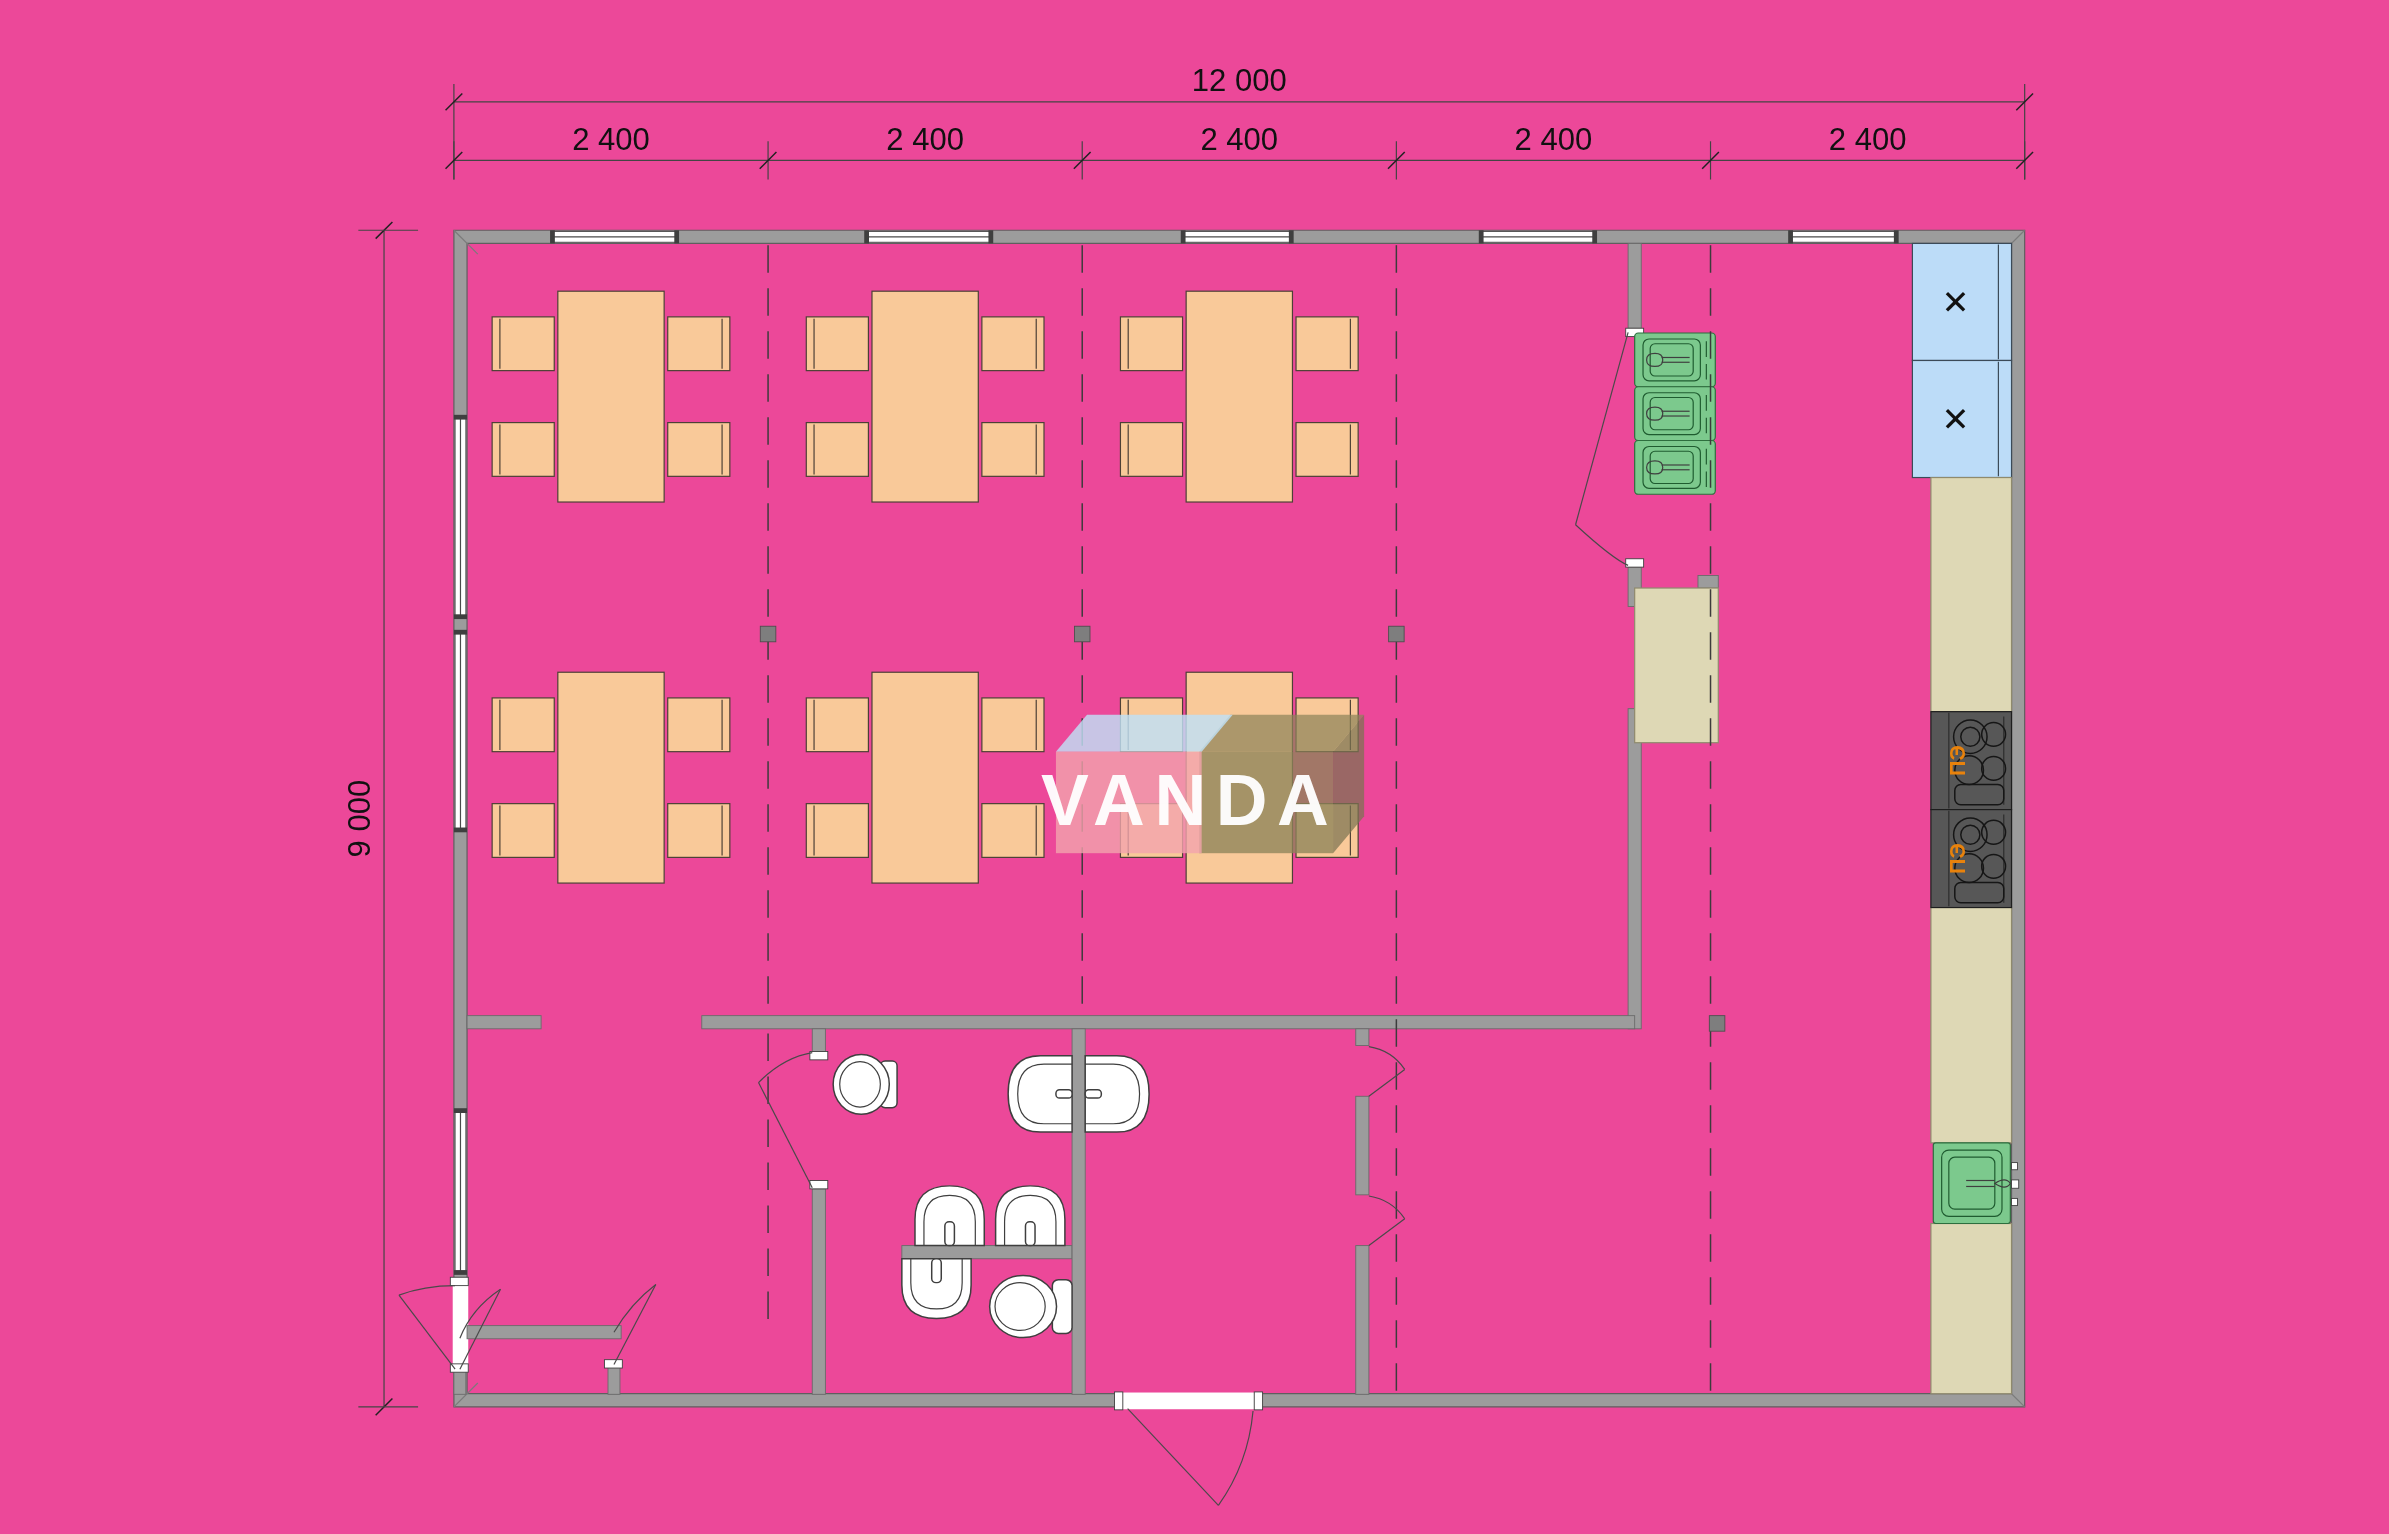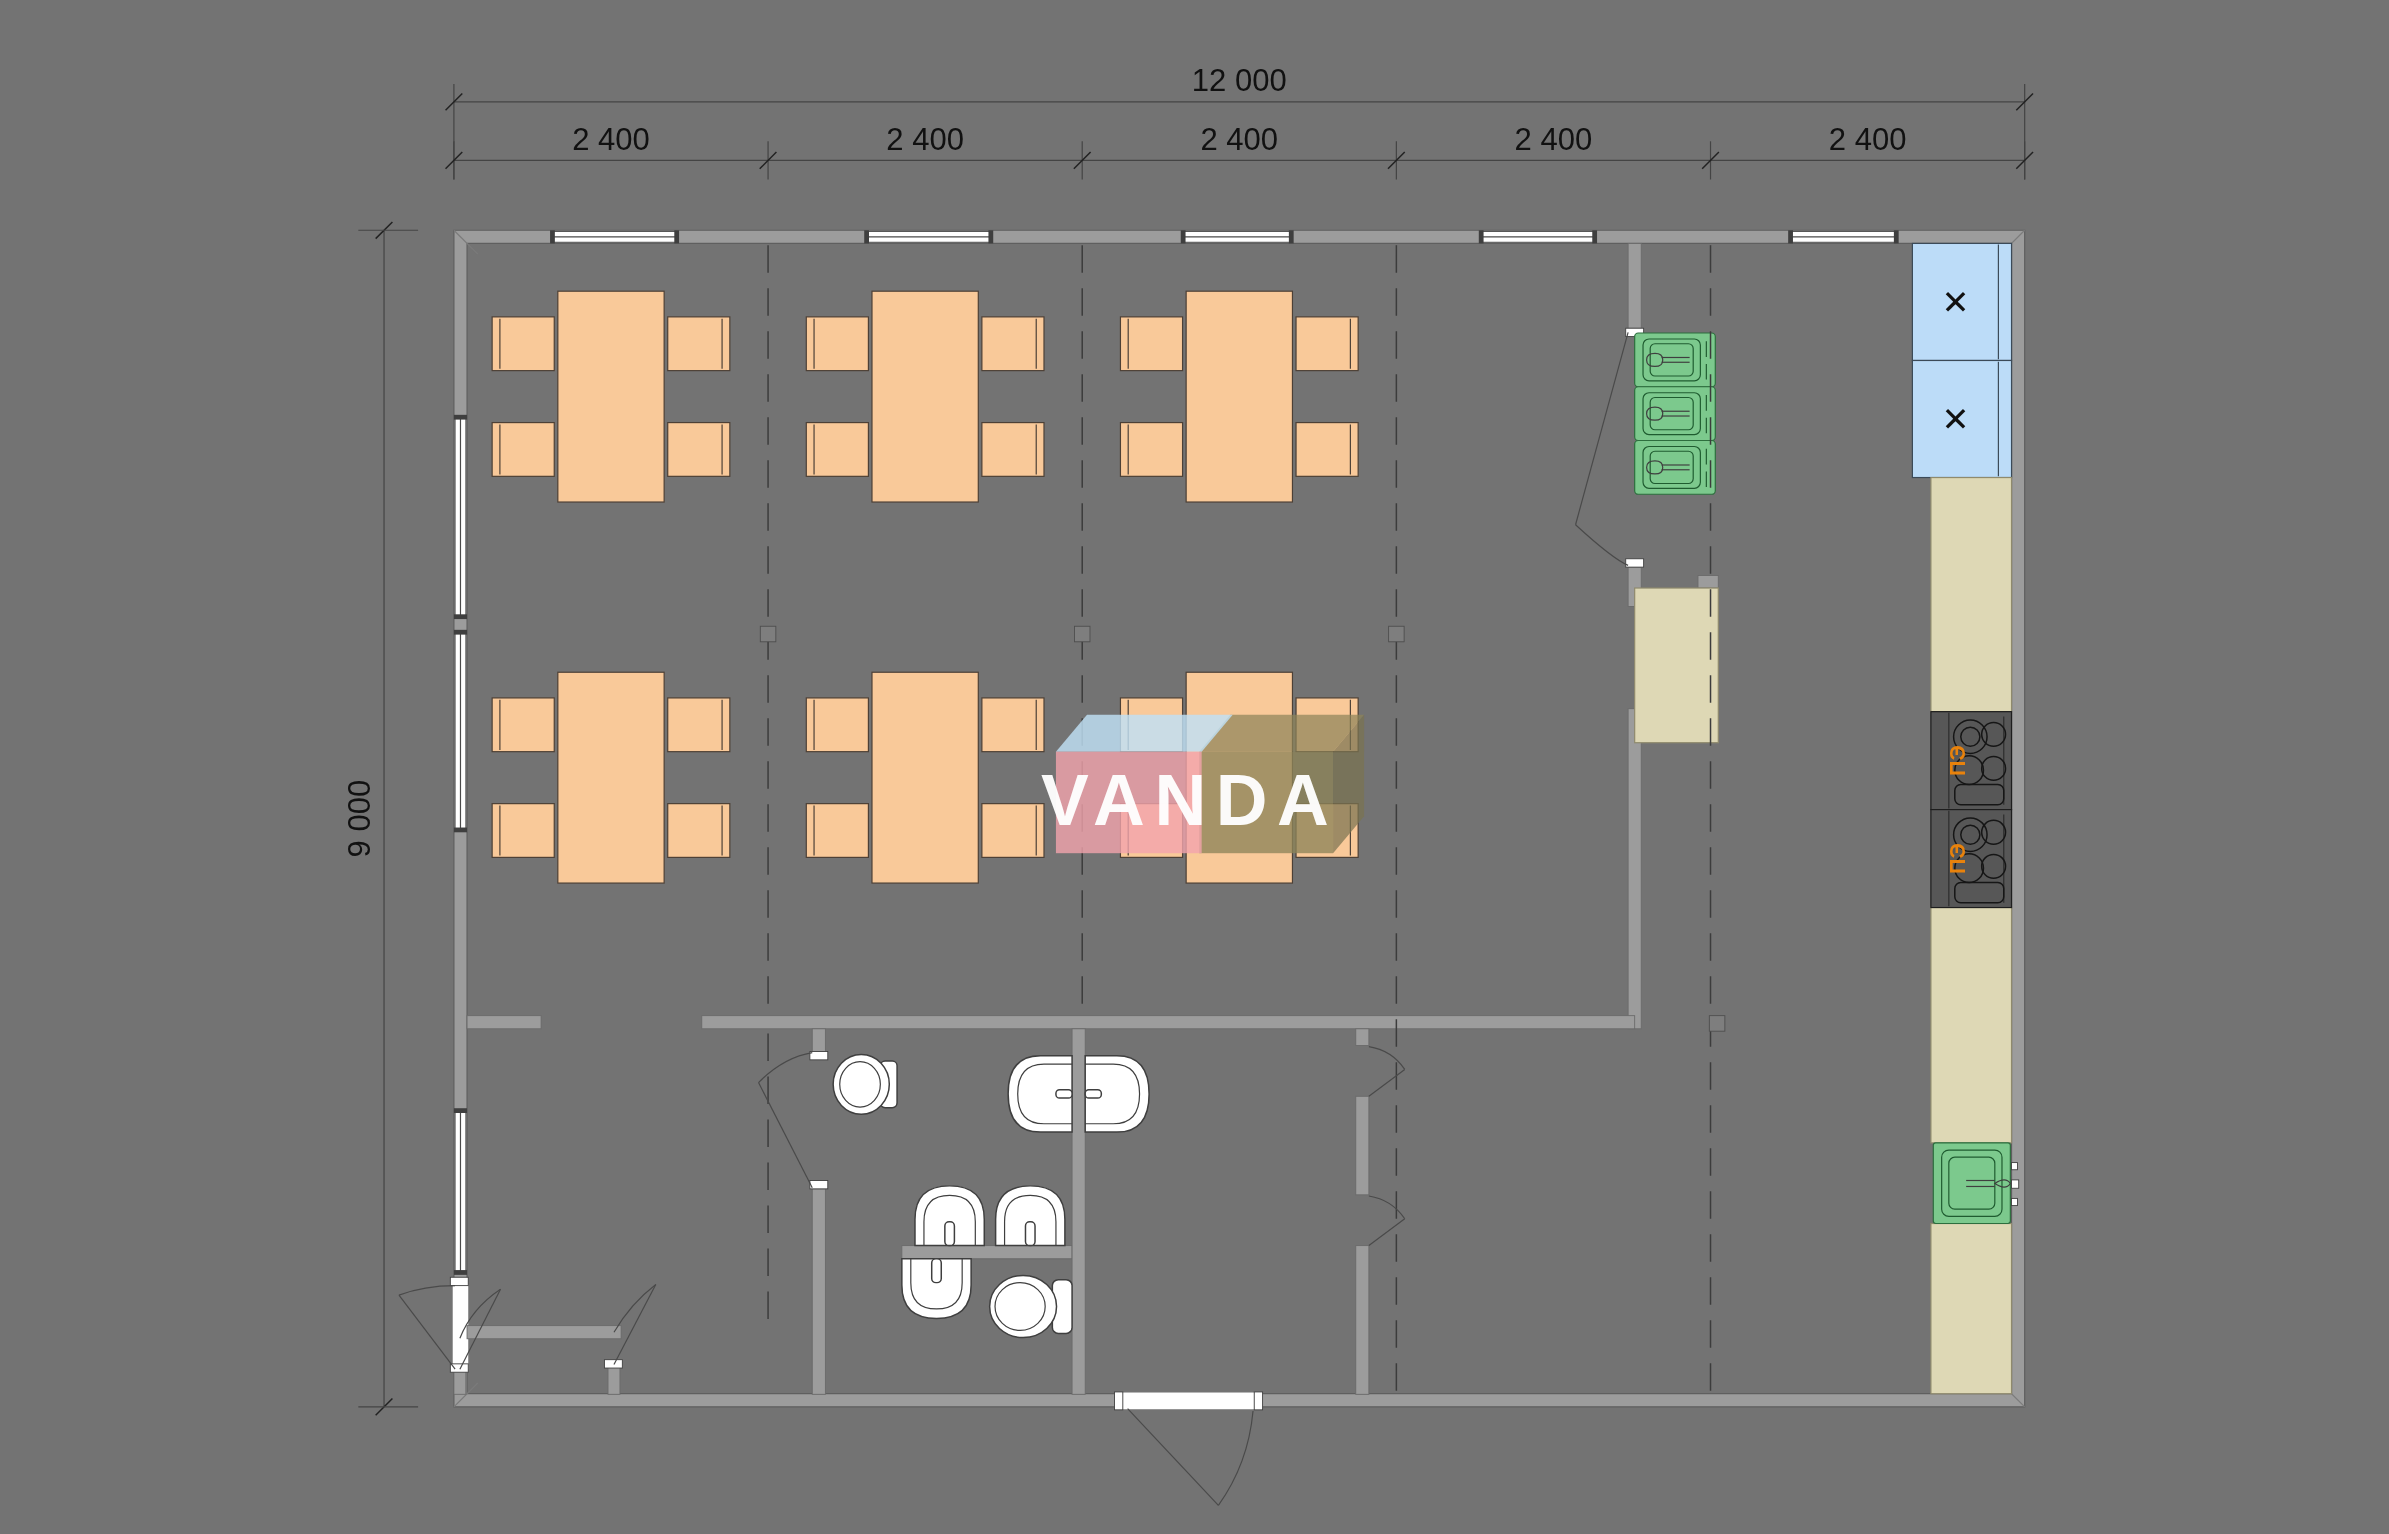--- a/index.html
+++ b/index.html
@@ -1,16 +1,16 @@
 <!DOCTYPE html>
 <html style="font-size:9.6px"><head>
 <meta charset="utf-8">
 <style>
   html,body{margin:0;padding:0;background:#ffffff;}
-  .stage{width:2389px;height:1535px;position:relative;background:#737373;overflow:hidden;}
+  .stage{width:2389px;height:1535px;position:relative;background:#ec4899;overflow:hidden;}
   svg{display:block;}
   .dimtxt{font-family:"Liberation Sans", sans-serif;font-size:52px;fill:#111;}
   .wmtxt{font-family:"Liberation Sans", sans-serif;font-weight:bold;font-size:120px;fill:#ffffff;letter-spacing:16px;opacity:.96;}
   .xtxt{font-family:"DejaVu Sans", sans-serif;font-weight:bold;font-size:56px;fill:#111;}
   .stovetxt{font-family:"Liberation Sans", sans-serif;font-weight:bold;font-size:36px;fill:#e8820c;}
   .furn{fill:#f9c999;stroke:#4d4036;stroke-width:2;}
   .furnline{stroke:#4d4036;stroke-width:2;}
   .wall{fill:#9c9c9c;stroke:#5f5f5f;stroke-width:2;}
   .iwall{fill:#9c9c9c;stroke:#6a6a6a;stroke-width:1.5;}
   .win{fill:#ffffff;stroke:#4a4a4a;stroke-width:1.5;}

